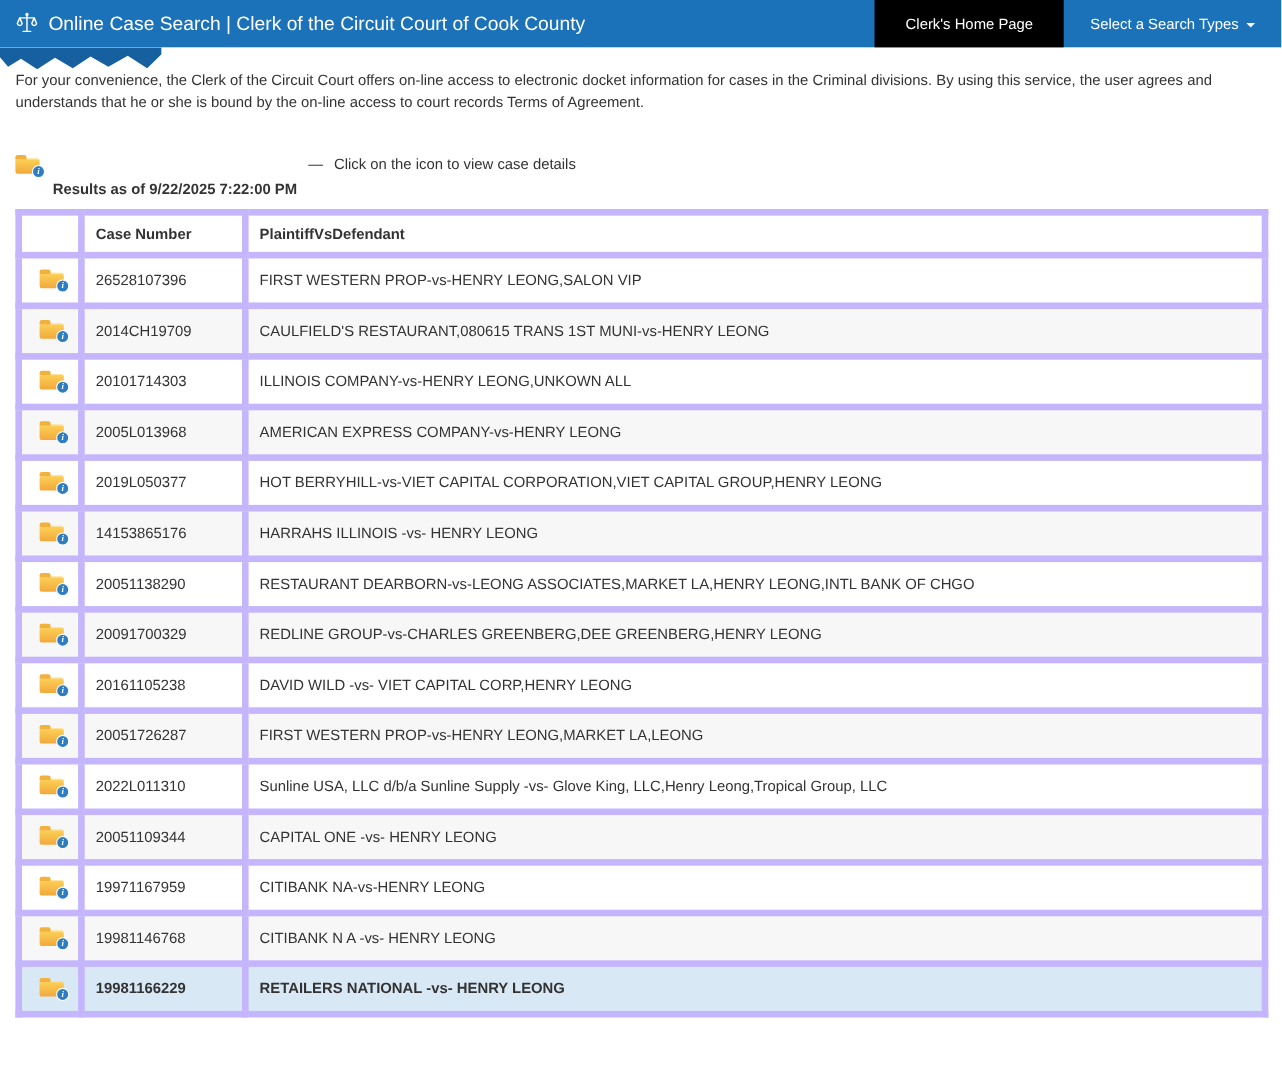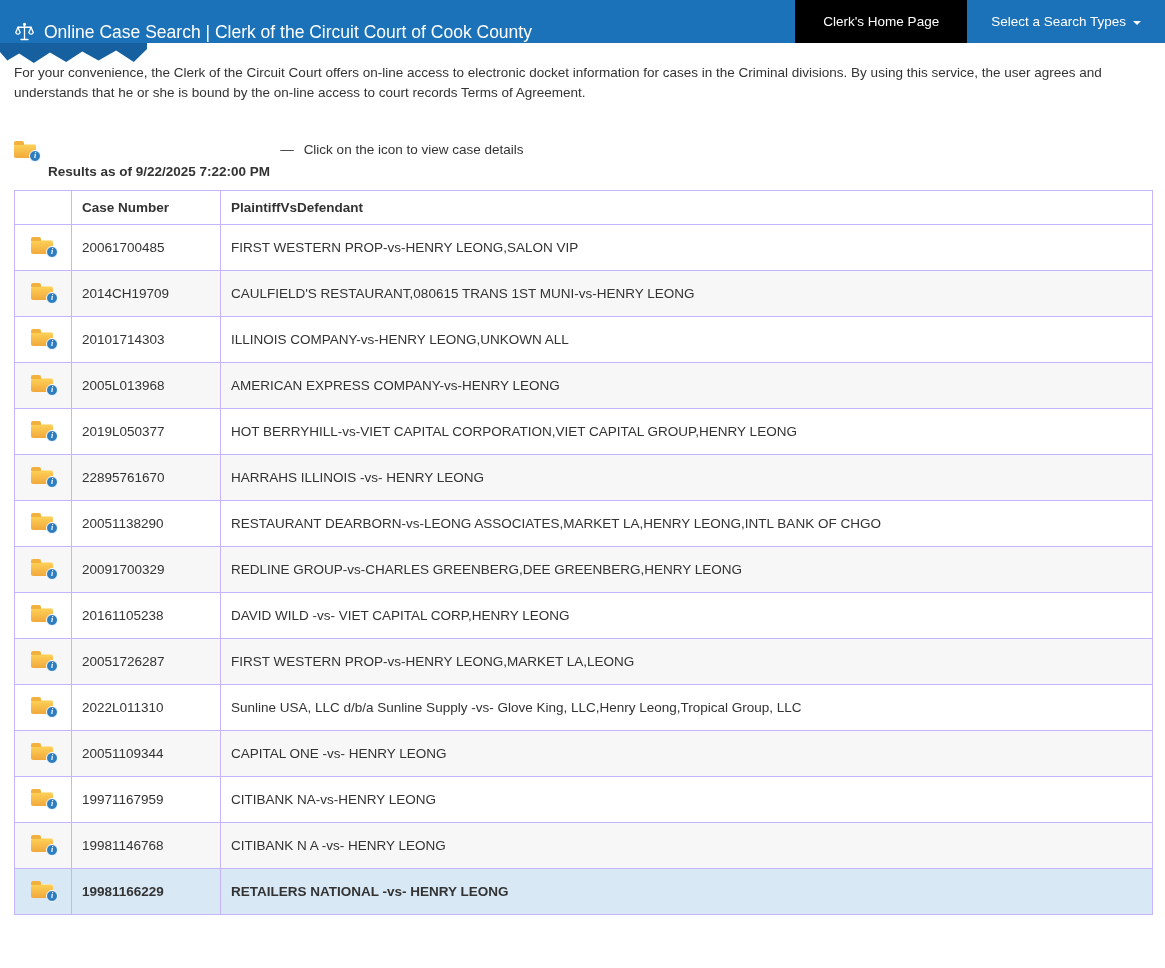--- a/index.html
+++ b/index.html
@@ -15,21 +15,21 @@
   
   .navbar {
     height: 43px;
     background: #1b72b8;
     display: flex;
     align-items: stretch;
     color: #ffffff;
   }
   .brand {
     display: flex;
-    align-items: flex-end;
+    align-items: center;
     gap: 9px;
     padding-left: 14px;
     font-size: 17.5px;
     white-space: nowrap;
   }
   .brand-icon { display: flex; align-items: center; }
   .navbar-right { margin-left: auto; display: flex; align-items: stretch; justify-content: space-between; }
   .nav-link {
     display: flex;
     align-items: center;
@@ -118,21 +118,21 @@
     font-family: "Liberation Serif", serif;
   }
 
   
   table.case-table {
     width: 100%;
     border-collapse: collapse;
     font-size: 13.5px;
   }
   .case-table th, .case-table td {
-    border: 1px solid #c4b5fd;
+    border: 6px solid #c4b5fd;
     padding: 8px 10px;
     text-align: left;
     vertical-align: middle;
   }
   .case-table thead th {
     font-weight: bold;
     padding: 9px 10px;
     background: #ffffff;
   }
   .case-table .col-icon { width: 57px; }
@@ -193,21 +193,21 @@
     <thead>
       <tr>
         <th class="col-icon"></th>
         <th class="col-case">Case Number</th>
         <th>PlaintiffVsDefendant</th>
       </tr>
     </thead>
     <tbody>
         <tr>
           <td class="icon-cell"><span class="folder-icon"><span class="folder-body"></span><span class="info-badge">i</span></span></td>
-          <td>20061700485</td>
+          <td>26528107396</td>
           <td>FIRST WESTERN PROP-vs-HENRY LEONG,SALON VIP</td>
         </tr>
         <tr>
           <td class="icon-cell"><span class="folder-icon"><span class="folder-body"></span><span class="info-badge">i</span></span></td>
           <td>2014CH19709</td>
           <td>CAULFIELD'S RESTAURANT,080615 TRANS 1ST MUNI-vs-HENRY LEONG</td>
         </tr>
         <tr>
           <td class="icon-cell"><span class="folder-icon"><span class="folder-body"></span><span class="info-badge">i</span></span></td>
           <td>20101714303</td>
@@ -218,21 +218,21 @@
           <td>2005L013968</td>
           <td>AMERICAN EXPRESS COMPANY-vs-HENRY LEONG</td>
         </tr>
         <tr>
           <td class="icon-cell"><span class="folder-icon"><span class="folder-body"></span><span class="info-badge">i</span></span></td>
           <td>2019L050377</td>
           <td>HOT BERRYHILL-vs-VIET CAPITAL CORPORATION,VIET CAPITAL GROUP,HENRY LEONG</td>
         </tr>
         <tr>
           <td class="icon-cell"><span class="folder-icon"><span class="folder-body"></span><span class="info-badge">i</span></span></td>
-          <td>22895761670</td>
+          <td>14153865176</td>
           <td>HARRAHS ILLINOIS -vs- HENRY LEONG</td>
         </tr>
         <tr>
           <td class="icon-cell"><span class="folder-icon"><span class="folder-body"></span><span class="info-badge">i</span></span></td>
           <td>20051138290</td>
           <td>RESTAURANT DEARBORN-vs-LEONG ASSOCIATES,MARKET LA,HENRY LEONG,INTL BANK OF CHGO</td>
         </tr>
         <tr>
           <td class="icon-cell"><span class="folder-icon"><span class="folder-body"></span><span class="info-badge">i</span></span></td>
           <td>20091700329</td>

